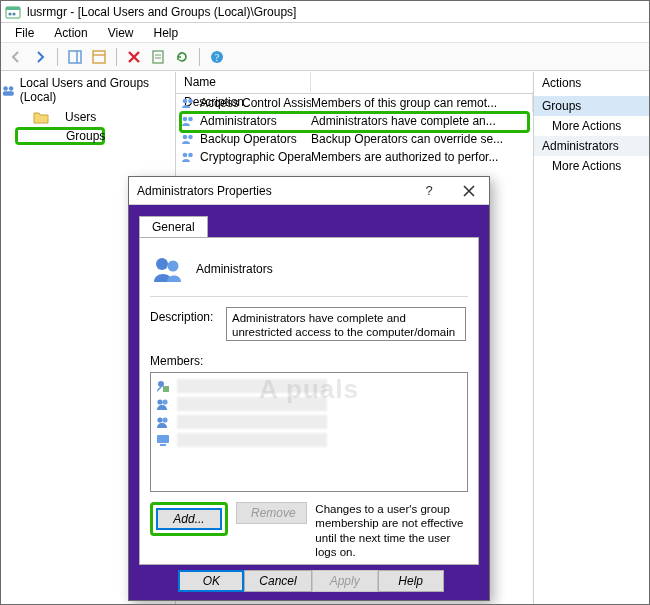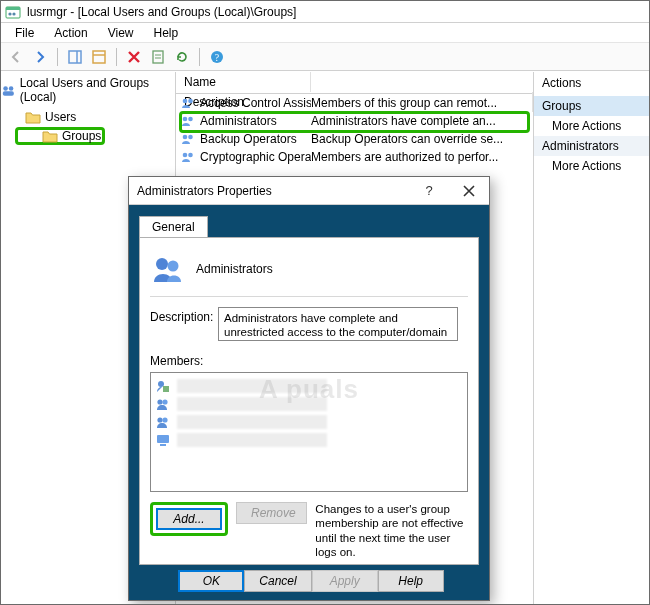--- a/index.html
+++ b/index.html
@@ -16,21 +16,21 @@
   .toolbar { height:28px; border-bottom:1px solid #d0d0d0; display:flex; align-items:center; padding:0 4px; gap:2px; background:#fafafa;}
   .tb-btn { width:22px; height:22px; display:flex; align-items:center; justify-content:center; border-radius:2px; }
   .tb-sep { width:1px; height:18px; background:#c0c0c0; margin:0 4px;}
   .tb-btn svg { width:16px; height:16px;}
   .navarrow.disabled svg path { stroke:#b0b0b0; }
   
   .client { position:absolute; top:71px; left:0; right:0; bottom:0; display:flex;}
   .tree-pane { width:175px; border-right:1px solid #d0d0d0; background:#fff; position:relative;}
   .tree-header { padding:4px 0; display:flex; align-items:center; gap:4px; }
   .tree-nodes { padding-left:0px;}
-  .tree-node { display:flex; align-items:center; gap:4px; height:18px; padding-left:24px;}
+  .tree-node { display:flex; align-items:center; gap:16px; height:18px; padding-left:32px;}
   .folder-icon { width:16px; height:14px; display:inline-block;}
   .highlight-border-green { border:3px solid #25b400; border-radius:4px; }
   .tree-node.groups { width:90px; margin-left:14px; margin-top:1px; }
   
   .list-pane { flex:1; border-right:1px solid #d0d0d0; display:flex; flex-direction:column;}
   .list-header { height:22px; display:flex; align-items:stretch; border-bottom:1px solid #d0d0d0; background:#fff;flex-direction:column;}
   .list-header .col { padding:3px 8px; border-right:1px solid #e0e0e0; font-size:12px; color:#000;}
   .col-name{ width:135px;}
   .col-desc{ flex:1;}
   .list-rows { flex:1; position:relative; overflow:hidden;}
@@ -39,32 +39,32 @@
   .list-row .cell-desc { flex:1; white-space:nowrap; overflow:hidden; text-overflow:ellipsis; padding-right:4px;}
   .list-row.selected {  }
   .row-highlight { position:absolute; left:3px; right:3px; top:17px; height:22px; border:3px solid #25b400; border-radius:4px; pointer-events:none;}
   .group-glyph { width:16px; height:16px; display:inline-flex;}
   
   .actions-pane { width:115px; background:#fff; }
   .actions-title { font-size:12px; padding:4px 8px 6px; color:#000;}
   .actions-heading { background:#d6e8f7; padding:3px 8px; font-size:12px; }
   .actions-sub { padding:3px 18px; font-size:12px;}
   
-  .dialog { position:absolute; left:127px; top:175px; width:362px; height:425px; background:#0c4a6e; border:1px solid #6a6a6a; box-shadow:4px 4px 12px rgba(0,0,0,0.3); }
+  .dialog { position:absolute; left:127px; top:175px; width:362px; height:425px; background:#4c1d95; border:1px solid #6a6a6a; box-shadow:4px 4px 12px rgba(0,0,0,0.3); }
   .dialog-titlebar { height:28px; background:#fff; display:flex; align-items:center; padding-left:8px; border-bottom:1px solid #d0d0d0;}
   .dialog-titlebar .dt-title { flex:1; font-size:12px; }
   .dialog-titlebar .dt-btn { width:40px; height:28px; display:flex; align-items:center; justify-content:center; }
   .dialog-body { position:relative; padding:8px 10px 10px; height:calc(100% - 28px);}
   .tab-strip { height:24px; display:flex; align-items:flex-end; }
   .tab { background:#fff; border:1px solid #b0b0b0; border-bottom:none; padding:3px 12px 4px; font-size:12px; position:relative; top:1px;}
   .tab-page { background:#fff; border:1px solid #b0b0b0; height:328px; padding:10px 10px 8px; position:relative;}
   .grp-head { display:flex; align-items:center; gap:12px; height:42px;}
   .grp-head .big-icon { width:34px; height:34px;}
   .hr { height:1px; background:#d8d8d8; margin:6px 0 10px;}
-  .field-row { display:flex; align-items:flex-start; gap:10px; margin-bottom:10px;}
+  .field-row { display:flex; align-items:flex-start; gap:18px; margin-bottom:10px;}
   .field-label { width:58px; padding-top:3px;}
   .desc-text { border:1px solid #888; padding:3px 5px; width:240px; height:34px; font-size:11.5px; line-height:1.25; background:#fff;}
   .members-box { border:1px solid #888; background:#fff; width:318px; height:120px; padding:4px 4px; overflow:hidden;}
   .member-row { height:18px; display:flex; align-items:center; gap:4px;}
   .member-row .blur { width:150px; height:14px; background:#ededed; filter:blur(1px); margin-left:2px;}
   .btn { background:#e1e1e1; border:1px solid #adadad; padding:3px 14px; font-size:12px; min-width:66px; text-align:center;font-style:italic;}
   .btn.default { border:1px solid #0078d7; box-shadow: inset 0 0 0 1px #0078d7;}
   .btn.disabled { color:#9a9a9a; border-color:#c8c8c8; }
   .bottom-btn-row { position:absolute; left:4px; right:0; bottom:8px; display:flex; justify-content:center; }
   .add-row { display:flex; align-items:flex-start; gap:8px; margin-top:10px;}

